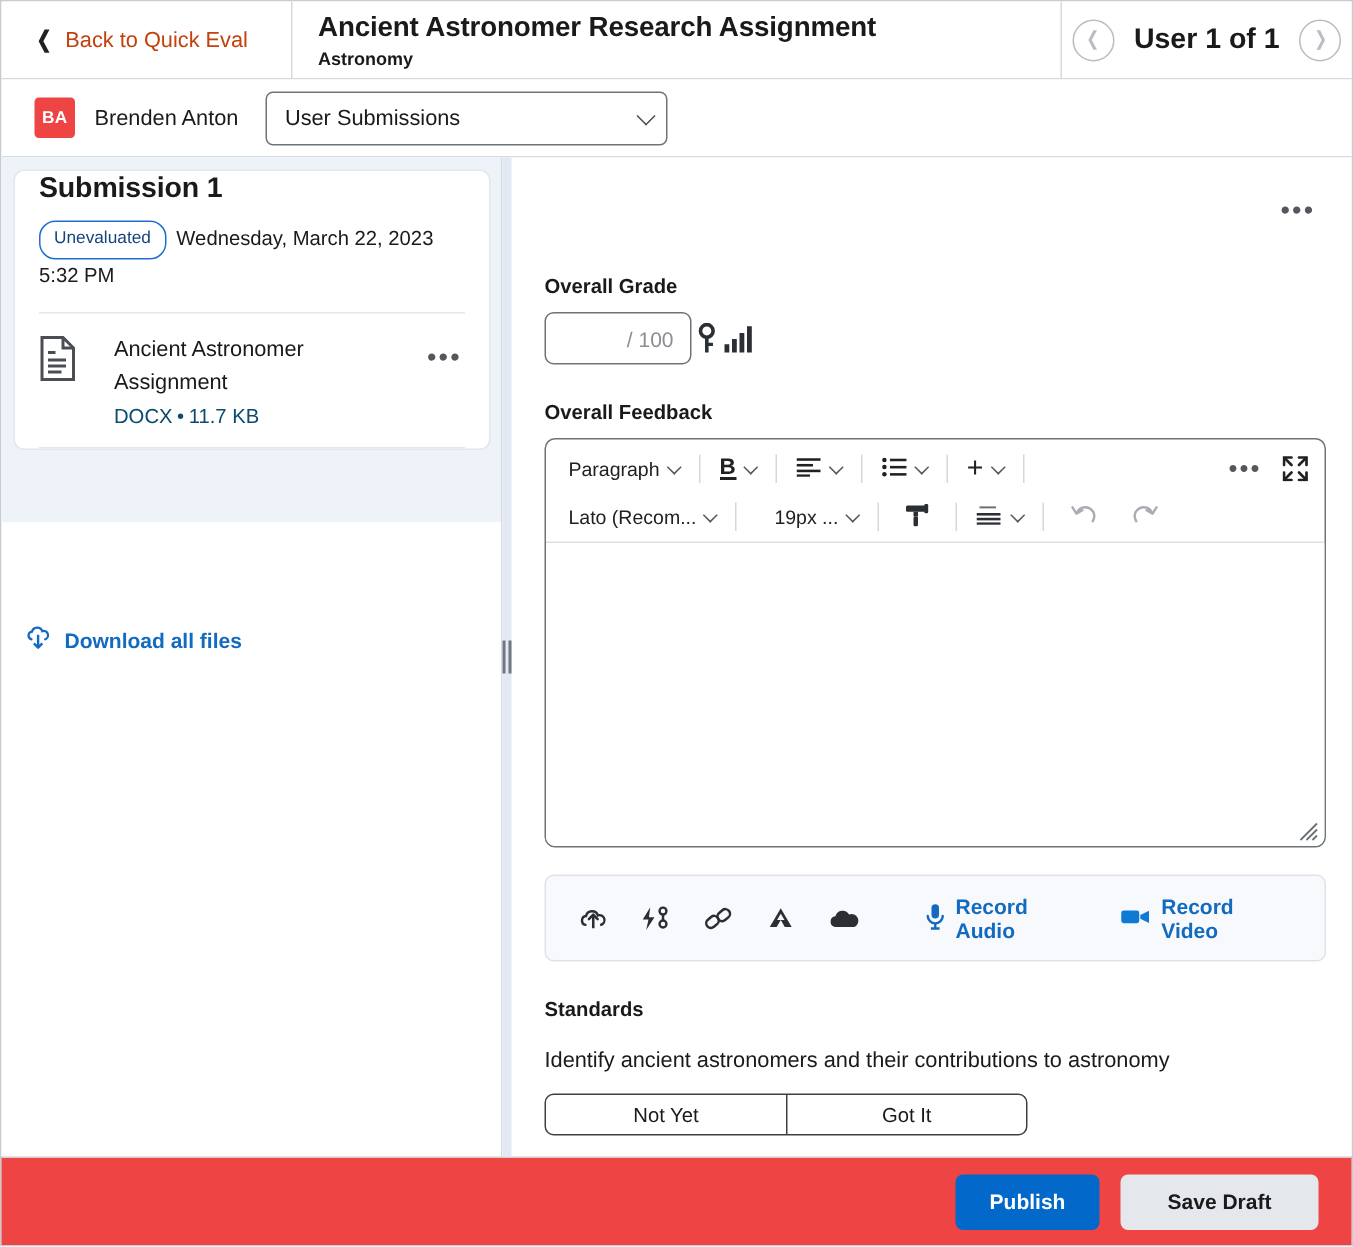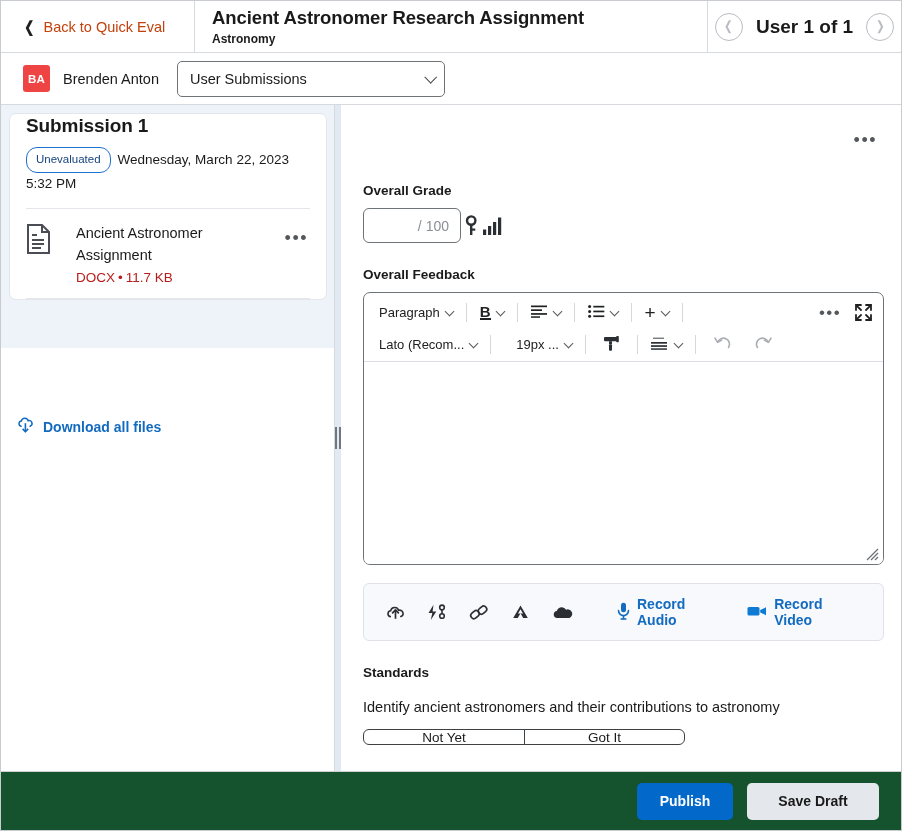--- a/index.html
+++ b/index.html
@@ -191,21 +191,21 @@
     padding: 13px 0 13px 0;
     display: flex; align-items: flex-start;
     gap: 24px;
   }
   .doc-icon { flex: 0 0 26px; margin-top: 2px; }
   .file-info { flex: 1 1 auto; }
   .file-name {
     font-size: 14.5px; color: #1a1a1a; line-height: 22px;
   }
   .file-sub {
-    font-size: 13.5px; color: #b91c1c; margin-top: 4px;
+    font-size: 13.5px; color: #0c4a6e; margin-top: 4px;
   }
   .file-sub .dot { padding: 0 3px; }
   .kebab {
     flex: 0 0 auto;
     color: #54585c;
     font-size: 18px;
     letter-spacing: 1.5px;
     line-height: 12px;
     margin-top: 10px;
     cursor: pointer;
@@ -346,41 +346,41 @@
   }
 
   
   .std-label { margin-top: 24px; }
   .std-text {
     margin-top: 19px;
     font-size: 14.5px; color: #1a1a1a;
   }
   .std-toggle {
     margin-top: 14px;
-    width: 322px; height: 16px;
+    width: 322px; height: 28px;
     display: flex;
     border: 1.2px solid #3d4144;
     border-radius: 6px;
     overflow: hidden;
     background: #fff;
   }
   .std-opt {
     flex: 1 1 50%;
     display: flex; align-items: center; justify-content: center;
     font-size: 13.5px; color: #1a1a1a;
     cursor: pointer;
   }
   .std-opt + .std-opt { border-left: 1.2px solid #3d4144; }
 
   
   .footer {
     flex: 0 0 59px;
     height: 59px;
     border-top: 1px solid #cdd1d6;
-    background: #14532d;
+    background: #ef4444;
     display: flex; align-items: center; justify-content: flex-end;
     gap: 14px;
     padding-right: 22px;
     padding-left: 36px;
   }
   .btn {
     height: 37px;
     border-radius: 5px;
     font-size: 14px; font-weight: bold;
     display: flex; align-items: center; justify-content: center;

